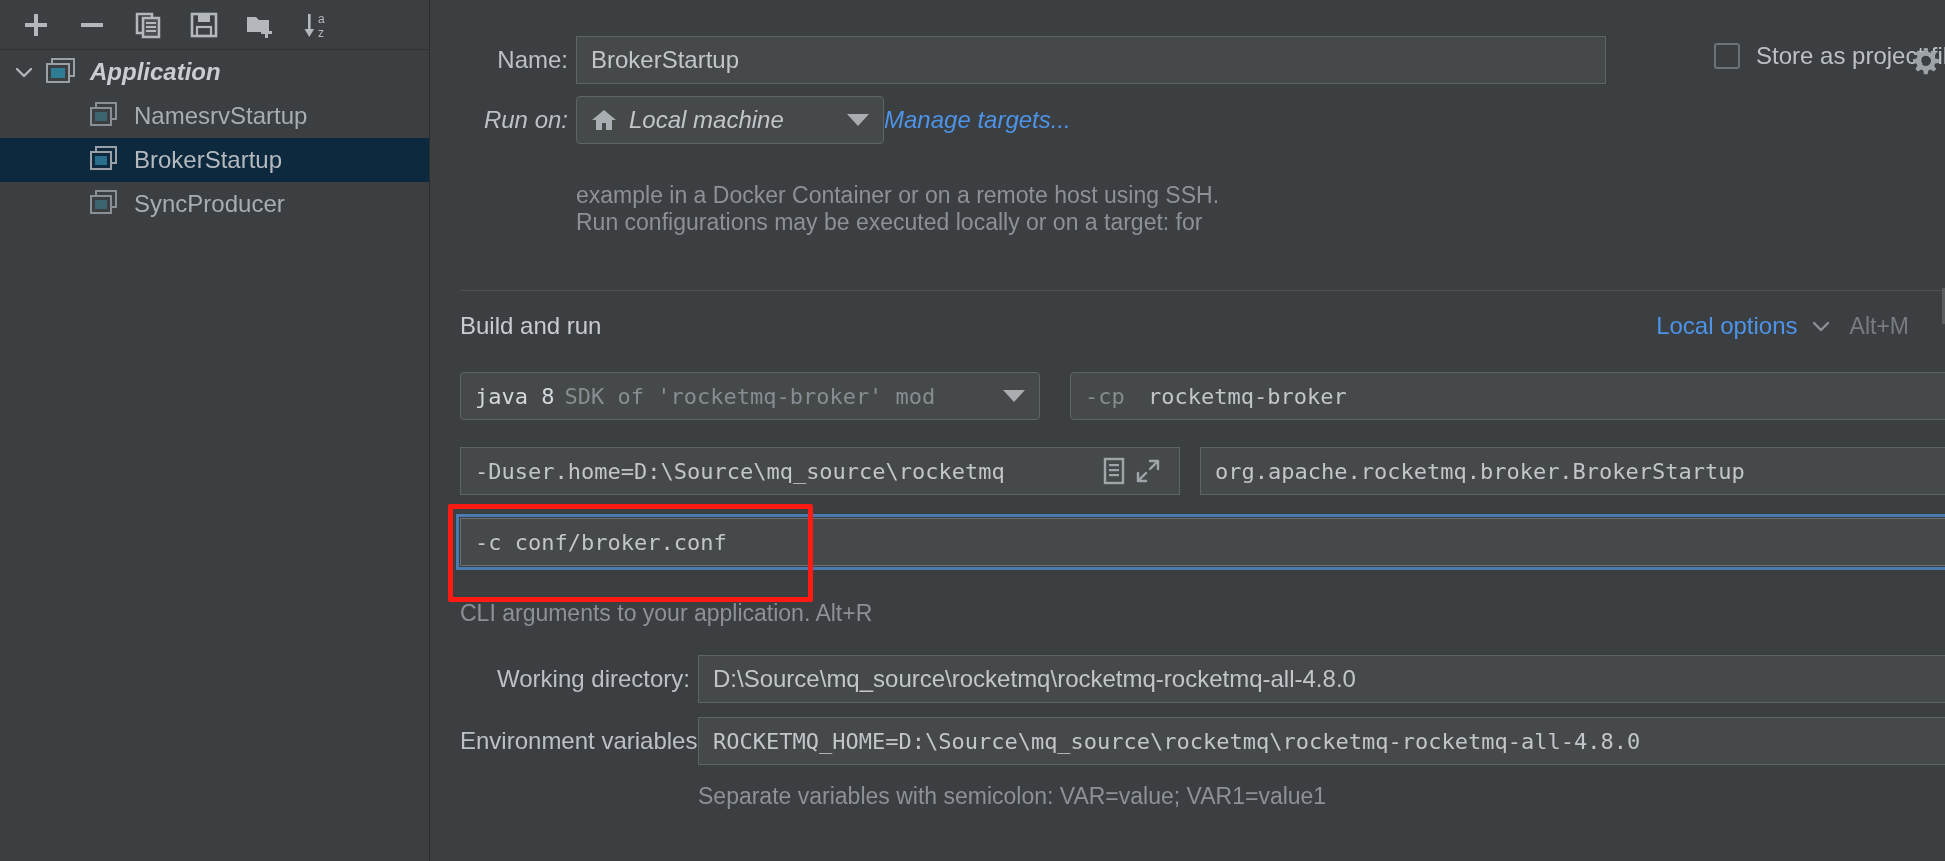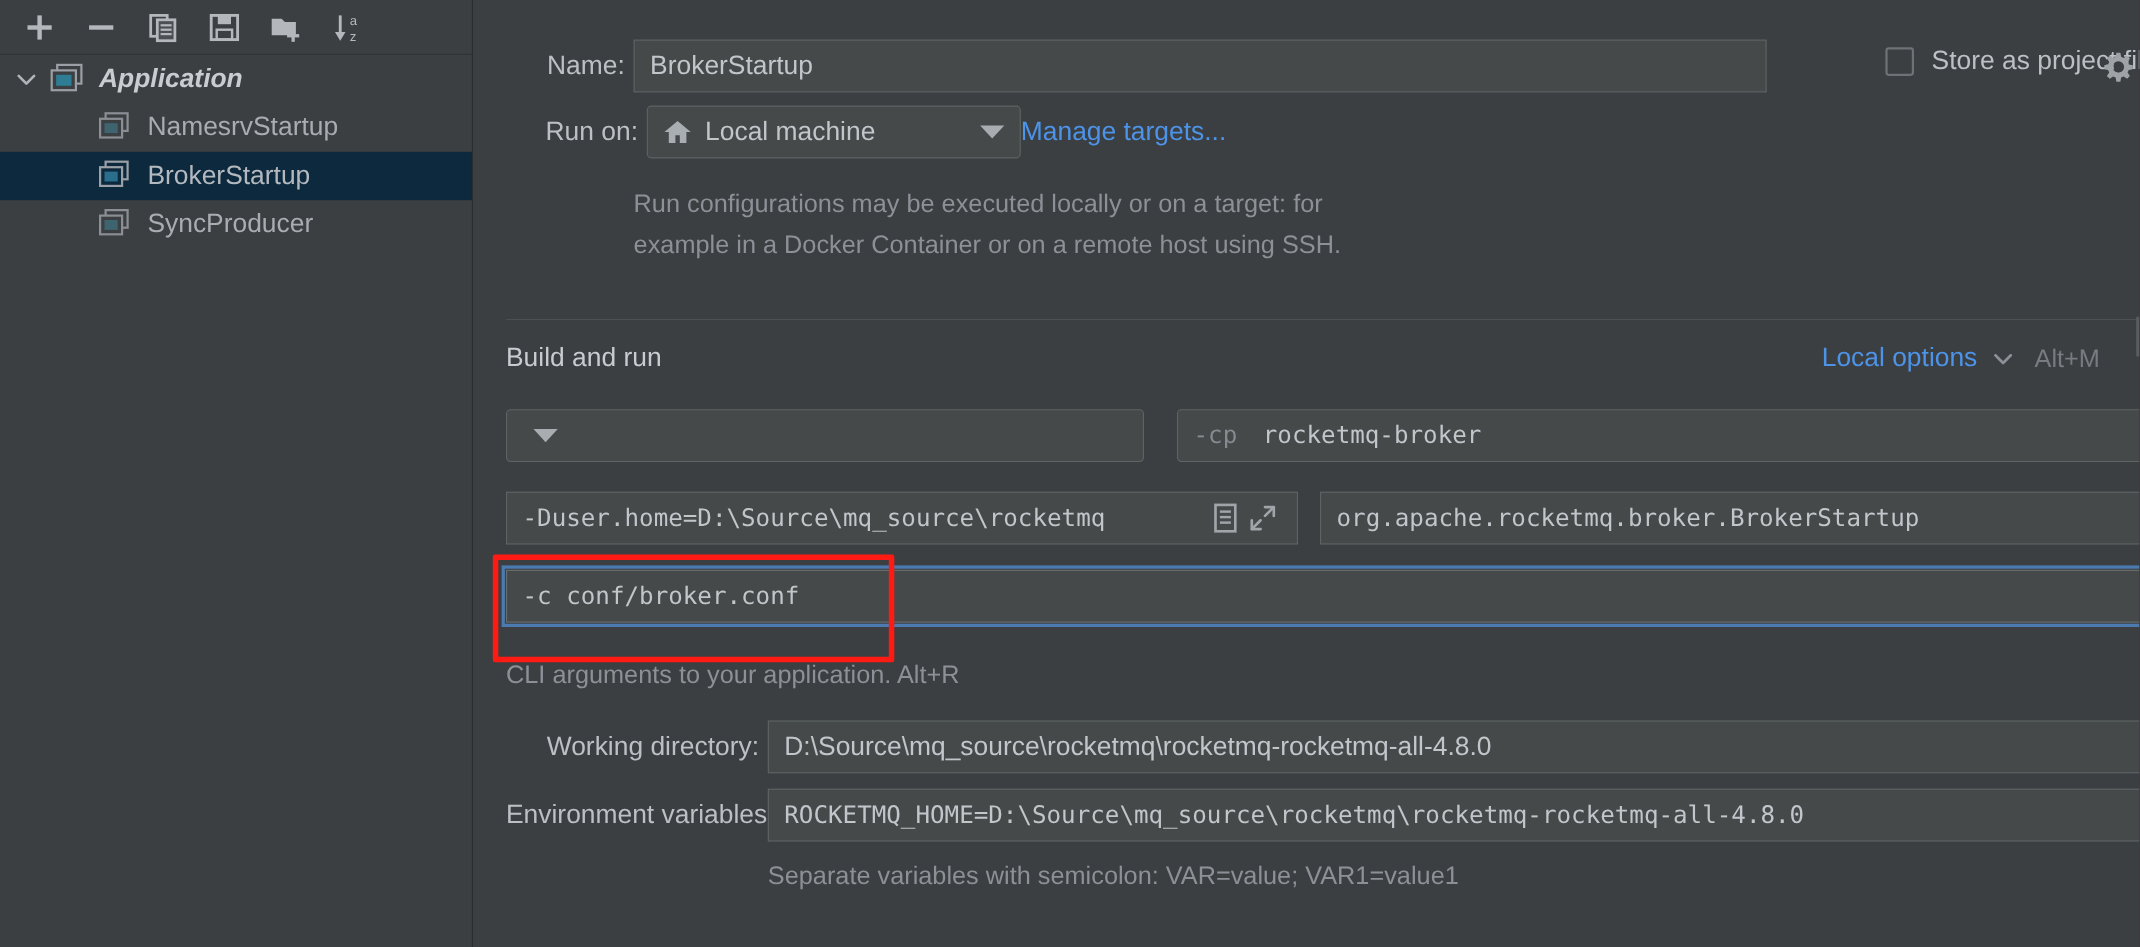--- a/index.html
+++ b/index.html
@@ -335,56 +335,60 @@
       <span class="flabel" style="margin-left:16px;">Store as project file</span>
     </div>
 
     <div class="gear-right">
       <svg width="30" height="30" viewBox="0 0 30 30">
         <path d="M15 9.5 a5.5 5.5 0 1 0 0.01 0 z M13 1 h4 l0.7 4.1 2.5 1.1 3.4-2.3 2.8 2.8 -2.3 3.4 1.1 2.5 4.1 0.7 v4 l-4.1 0.7 -1.1 2.5 2.3 3.4 -2.8 2.8 -3.4-2.3 -2.5 1.1 -0.7 4.1 h-4 l-0.7-4.1 -2.5-1.1 -3.4 2.3 -2.8-2.8 2.3-3.4 -1.1-2.5 -4.1-0.7 v-4 l4.1-0.7 1.1-2.5 -2.3-3.4 2.8-2.8 3.4 2.3 2.5-1.1 z" fill="#9ea3a8" transform="translate(-1,0) scale(0.92)"></path>
         <circle cx="13" cy="14" r="4.6" fill="#3c3f41"></circle>
       </svg>
     </div>
 
-    <div class="row" style="left:42px; top:96px;">
+    <div class="row" style="left:30px; top:96px;font-style:italic;">
       <span class="flabel" style="width:108px;">Run on:</span>
-      <div class="field" style="width:340px; margin-left:8px; border-radius:4px; justify-content:space-between;">
+      <div class="field" style="width:308px; margin-left:8px; border-radius:4px; justify-content:space-between;">
         <span style="display:flex; align-items:center;">
           <svg class="home-icon" width="26" height="24" viewBox="0 0 26 24">
             <path d="M13 2 L25 12 h-4 v10 h-6 v-7 h-4 v7 h-6 v-10 h-4 z" fill="#a9aeb3"></path>
           </svg>
           <span>Local machine</span>
         </span>
         <span class="caret-down"></span>
       </div>
       <span class="link" style="">Manage targets...</span>
     </div>
 
     <div style="position:absolute; left:146px; top:172px;">
+      <div class="hint" style="margin-top:10px;">example in a Docker Container or on a remote host using SSH.</div>
       <div class="hint">Run configurations may be executed locally or on a target: for</div>
-      <div class="hint" style="margin-top:10px;">example in a Docker Container or on a remote host using SSH.</div>
     </div>
 
     <div class="sep" style="left:30px; top:290px; width:1895px;"></div>
 
     <div style="position:absolute; left:30px; top:312px;">
       <span class="section-title">Build and run</span>
     </div>
 
     <div class="row" style="right:36px; top:312px;">
       <span class="link">Local options</span>
       <span style="margin-left:12px; display:flex; align-items:center;">
         <svg width="22" height="22" viewBox="0 0 22 22">
           <path d="M4 8 L11 15 L18 8" fill="none" stroke="#8d9197" stroke-width="2.4" stroke-linecap="round" stroke-linejoin="round"></path>
         </svg>
       </span>
       <span class="shortcut" style="margin-left:18px;">Alt+M</span>
     </div>
 
     <div class="field mono" style="left:30px; top:372px; width:580px; position:absolute; border-radius:4px; justify-content:space-between;">
+      <span class="val" style="display:flex; align-items:baseline;">
+        <span style="color:#d4d8dd;">java 8</span>
+        <span style="color:#888d93; margin-left:10px;">SDK of 'rocketmq-broker' mod</span>
+      </span>
       <span class="caret-down" style="flex:0 0 auto; margin-left:10px;"></span>
     </div>
 
     <div class="field mono" style="left:640px; top:372px; width:1250px; position:absolute; border-radius:4px; justify-content:space-between;">
       <span class="val">
         <span style="color:#868b91;">-cp</span>
         <span style="color:#c2c6cb; margin-left:10px;margin-top:12px;">rocketmq-broker</span>
       </span>
 
     </div>

